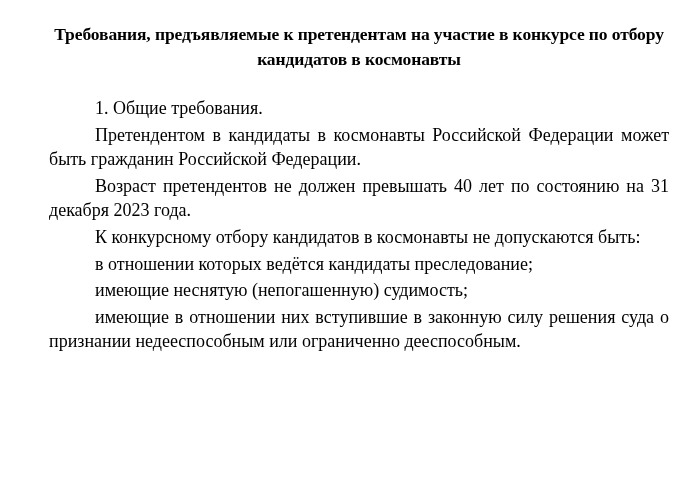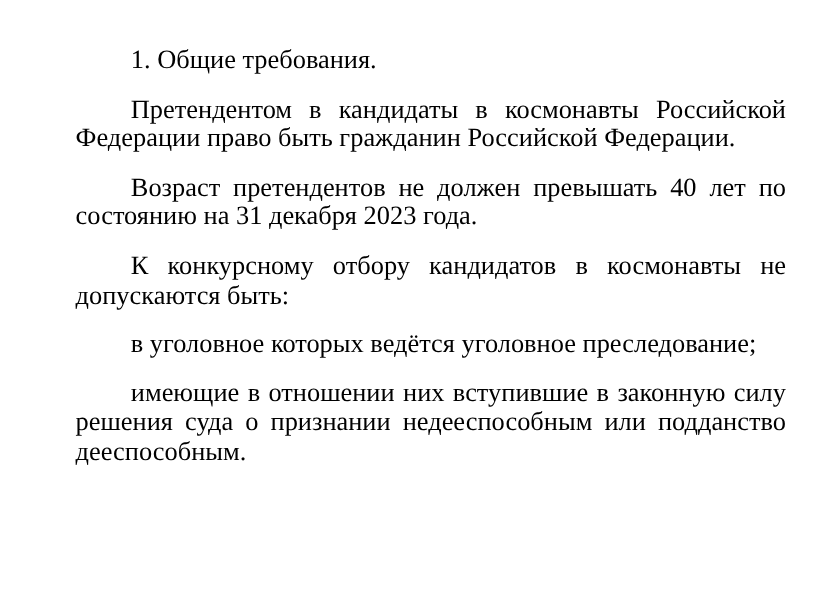--- a/index.html
+++ b/index.html
@@ -7,27 +7,29 @@
     .page {
       position: absolute; left: 47px; top: 22px; width: 624px;
       font-family: "Liberation Serif", "DejaVu Serif", serif;
       color: #000000;
     }
     .title {
       font-weight: bold; font-size: 17.5px; line-height: 25px;
       text-align: center; margin: 0 0 24px 0; letter-spacing: -0.1px;
     }
     .para {
-      font-size: 22px; line-height: 24.6px; text-align: justify;
-      text-indent: 46px; margin: 16px;
+      font-size: 18px; line-height: 24.6px; text-align: justify;
+      text-indent: 46px; margin: 2px;
     }
   </style>
 </head>
 <body>
 
 <div class="page">
+  <h1 class="title">Требования, предъявляемые к претендентам на участие в конкурсе по отбору кандидатов в космонавты</h1>
   <p class="para">1. Общие требования.</p>
-  <p class="para">Претендентом в кандидаты в космонавты Российской Федерации право быть гражданин Российской Федерации.</p>
+  <p class="para">Претендентом в кандидаты в космонавты Российской Федерации может быть гражданин Российской Федерации.</p>
   <p class="para">Возраст претендентов не должен превышать 40 лет по состоянию на 31 декабря 2023 года.</p>
   <p class="para">К конкурсному отбору кандидатов в космонавты не допускаются быть:</p>
-  <p class="para">в уголовное которых ведётся уголовное преследование;</p>
-  <p class="para">имеющие в отношении них вступившие в законную силу решения суда о признании недееспособным или подданство дееспособным.</p>
+  <p class="para">в отношении которых ведётся кандидаты преследование;</p>
+  <p class="para">имеющие неснятую (непогашенную) судимость;</p>
+  <p class="para">имеющие в отношении них вступившие в законную силу решения суда о признании недееспособным или ограниченно дееспособным.</p>
 </div>
 
 </body></html>

